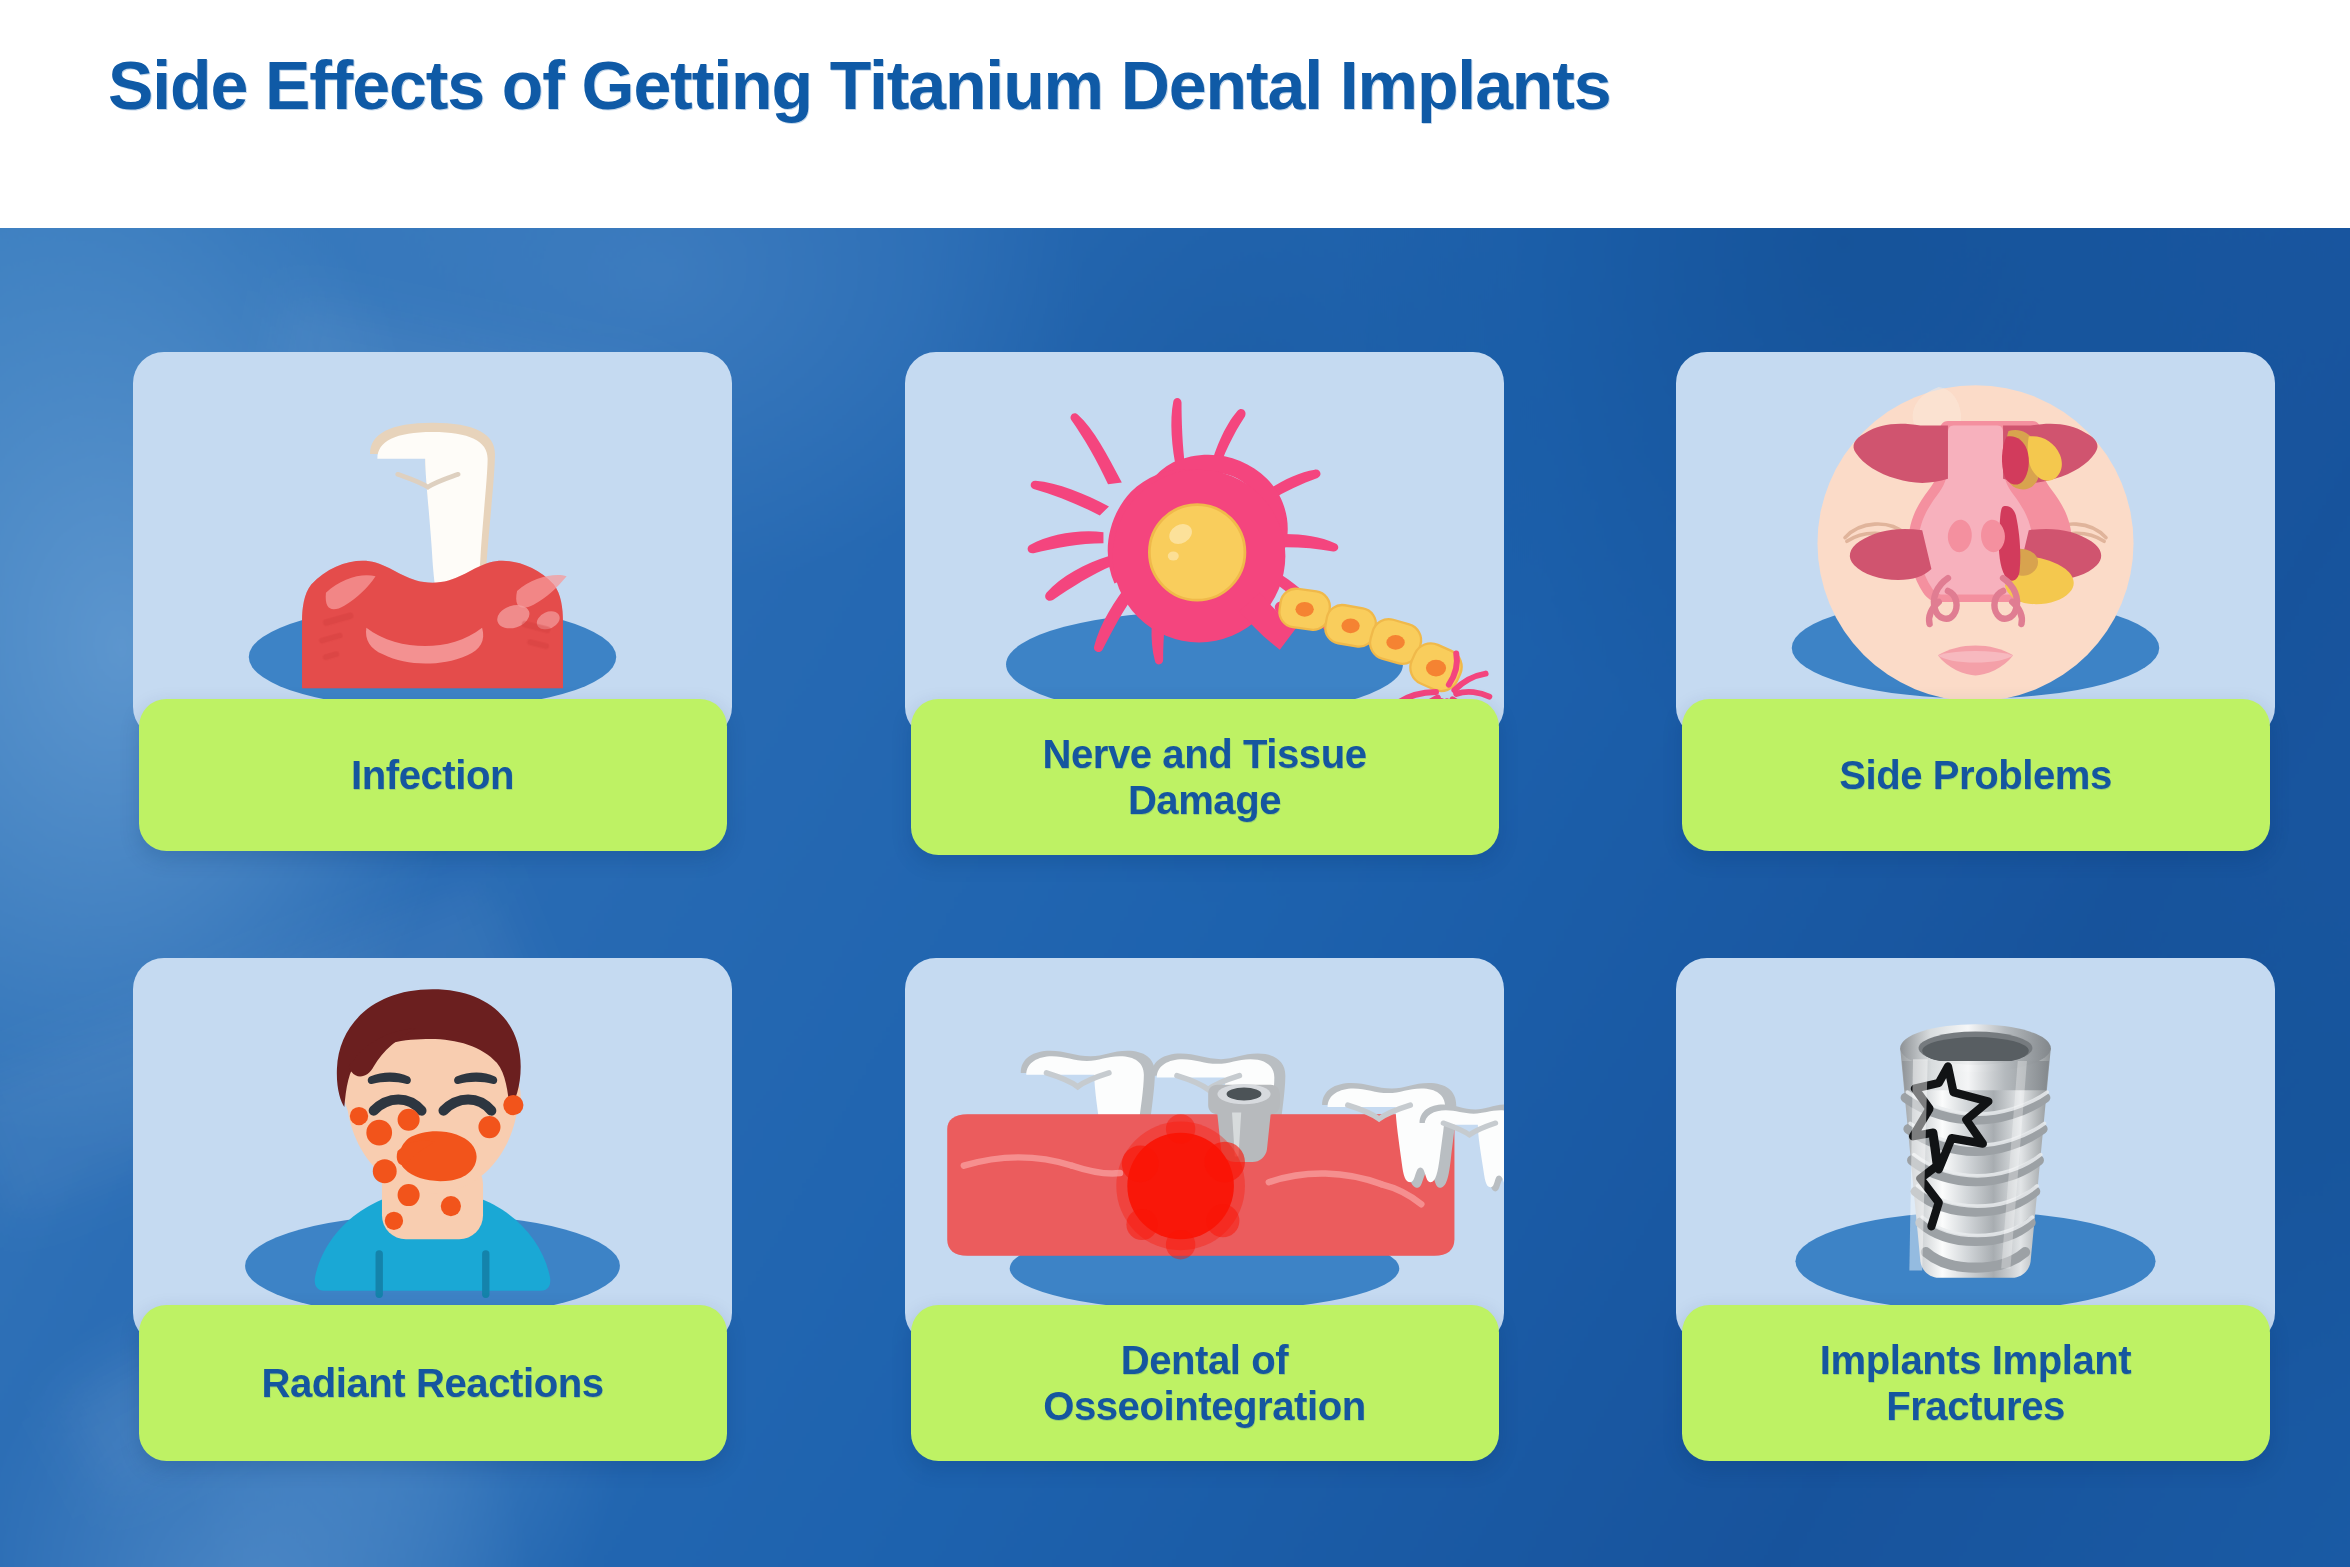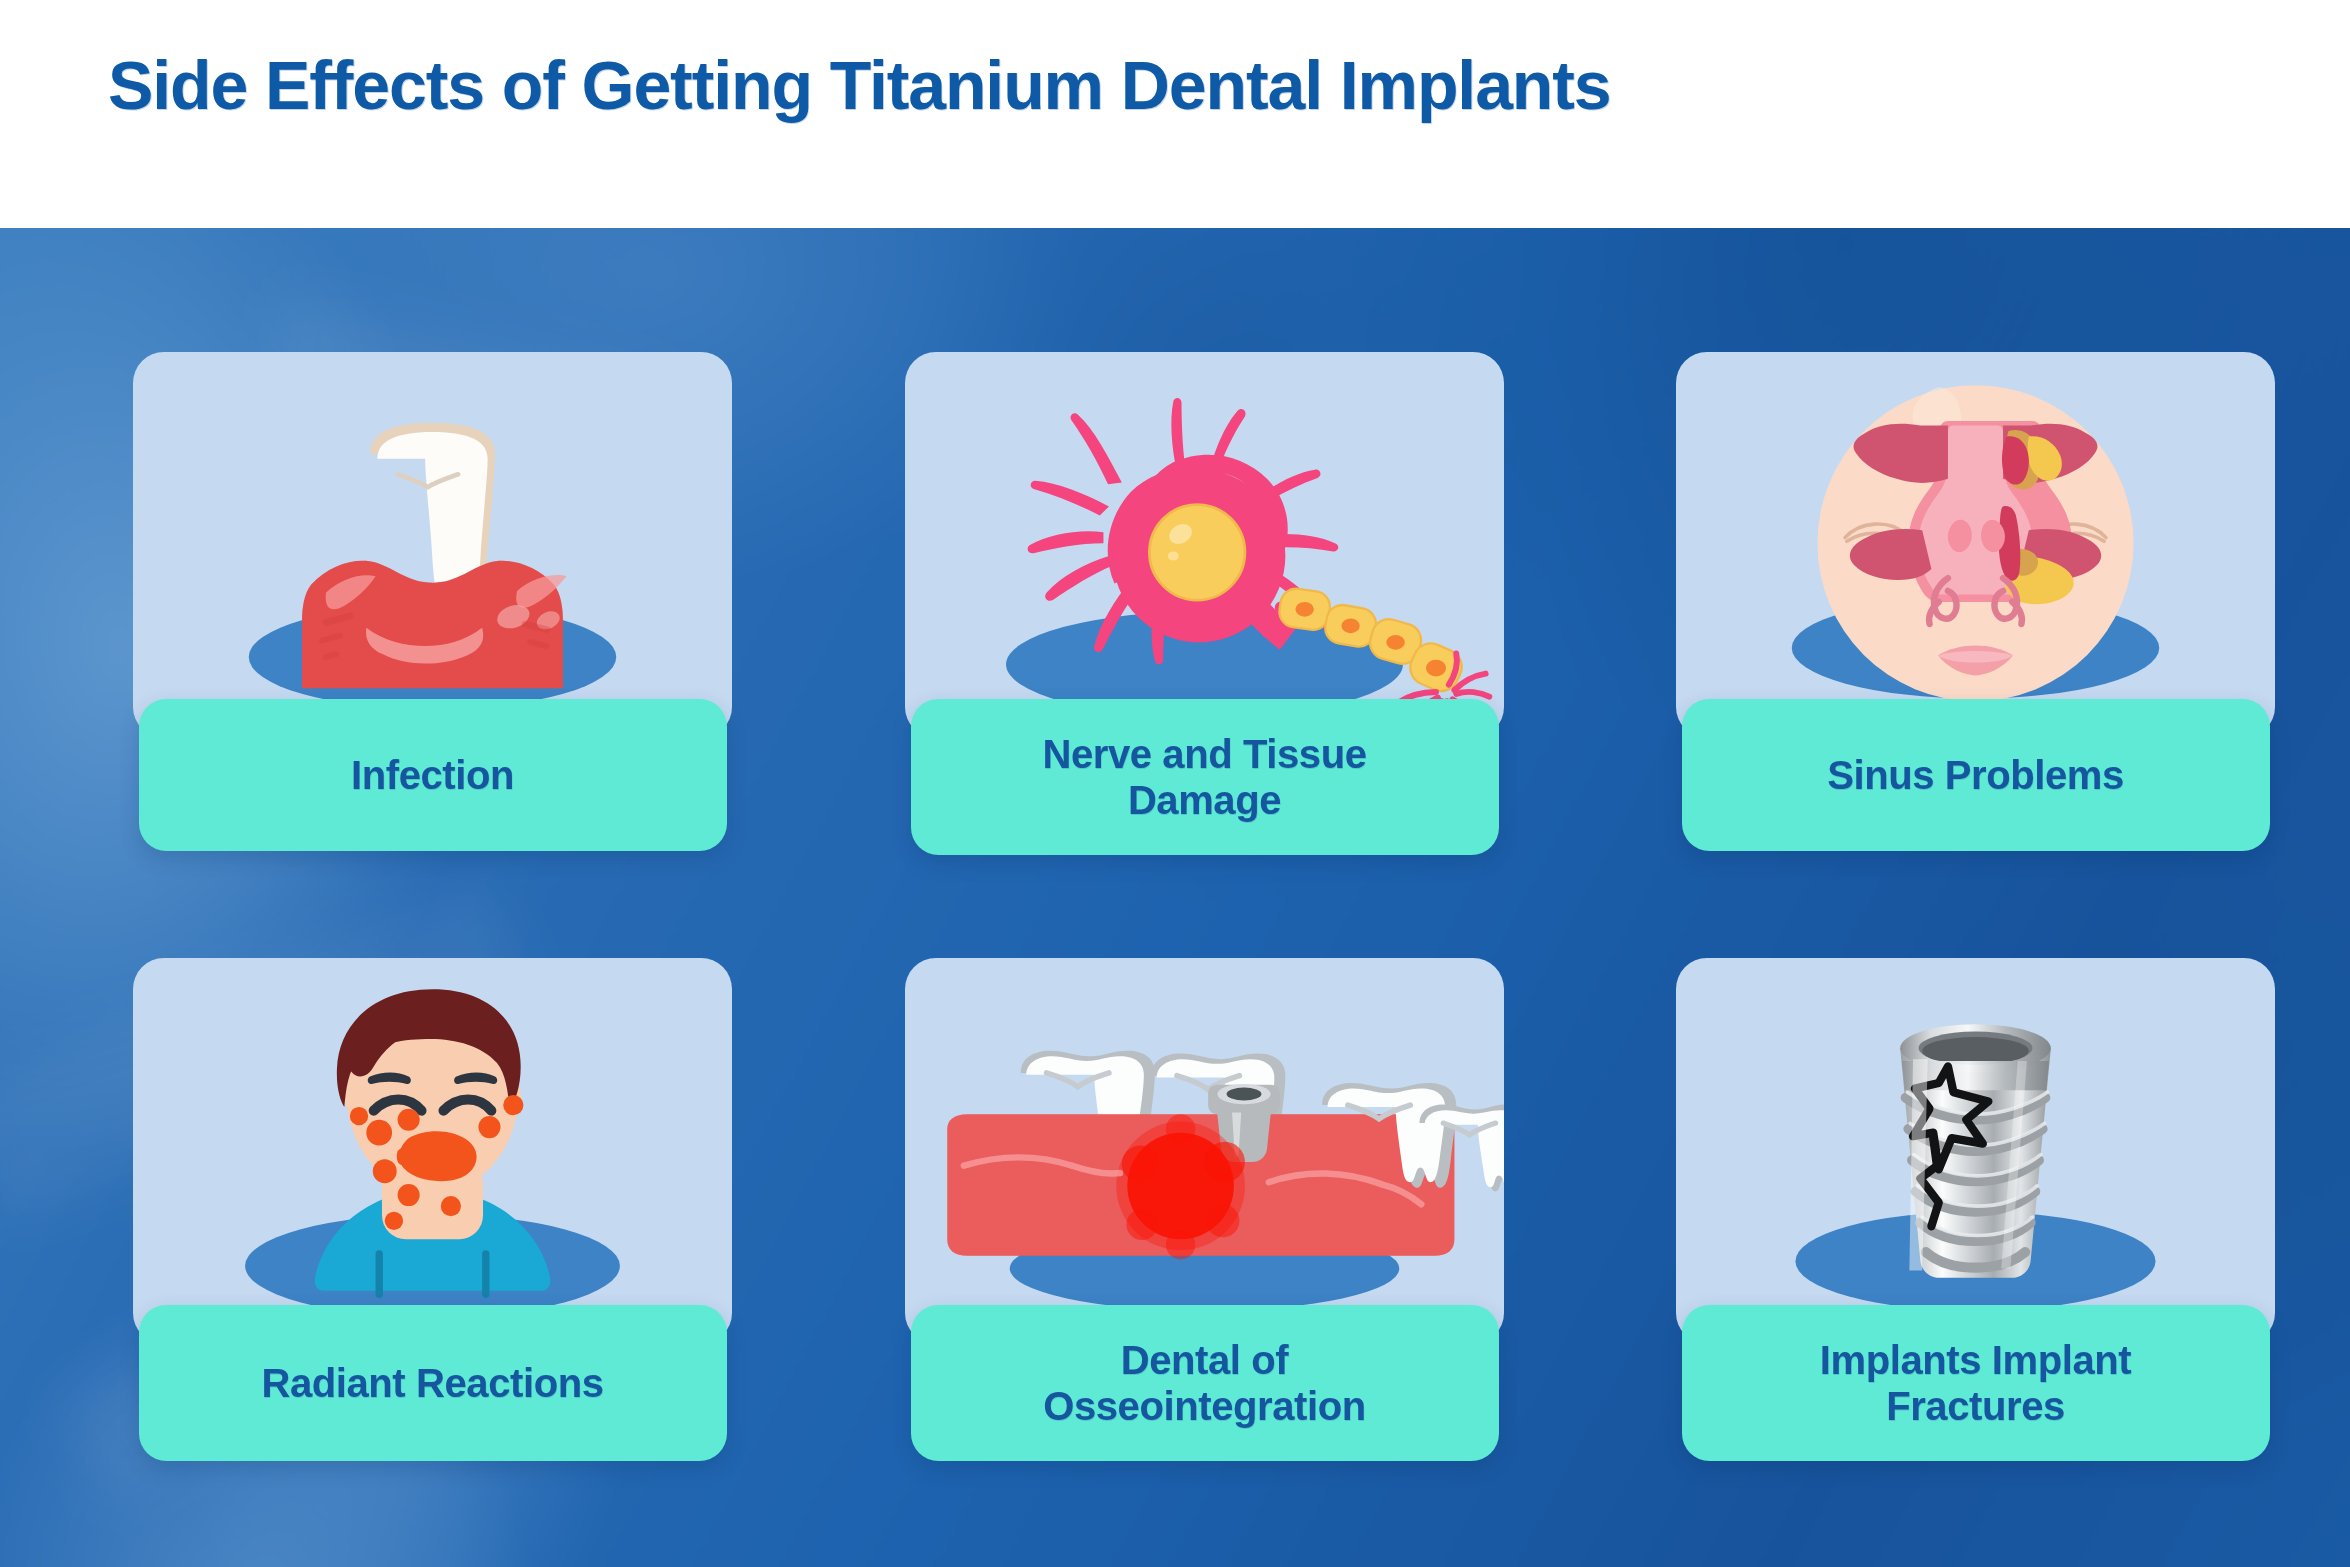--- a/index.html
+++ b/index.html
@@ -99,21 +99,21 @@
     left: 0; top: 0;
     width: 599px; height: 386px;
     background: #c5daf1;
     border-radius: 31px;
     overflow: hidden;
   }
   .card .label-panel {
     position: absolute;
     left: 5.5px;
     width: 588px;
-    background: #5eead4;
+    background: #bef264;
     border-radius: 27.5px;
     box-shadow: 0 7.3px 20px rgba(8,45,92,.18);
     display: flex;
     align-items: center;
     justify-content: center;
     text-align: center;
   }
   .card .label-panel span {
     font-size: 40px;
     font-weight: 700;
@@ -273,21 +273,21 @@
           <path d="M352 186c6 6 8 16 4 24-3 7-10 10-16 6-8-5-10-18-6-26 4-8 12-10 18-4z" fill="#f4909f"></path>
           <g fill="none" stroke="#e07d92" stroke-width="7" stroke-linecap="round">
             <path d="M296 246c-12 8-18 22-14 34 3 10 14 14 20 6 6-8 4-22-6-26"></path>
             <path d="M356 246c12 8 18 22 14 34-3 10-14 14-20 6-6-8-4-22 6-26"></path>
             <path d="M286 272c-8 6-12 16-10 24"></path>
             <path d="M366 272c8 6 12 16 10 24"></path>
           </g>
         </svg>
       </div>
       <div class="label-panel">
-        <span>Sinus Problems</span>
+        <span>Side Problems</span>
       </div>
     </div>
 
     <div class="card row2 c1">
       <div class="img-panel">
         <svg class="ill" viewBox="0 0 652 420">
           <ellipse cx="326" cy="335" rx="204" ry="56" fill="#3d83c6"></ellipse>
           <path d="M326 252c-66 0-118 44-128 96-1 8 2 14 10 14h236c8 0 11-6 10-14-10-52-62-96-128-96z" fill="#1aa8d5"></path>
           <rect x="271" y="220" width="110" height="86" rx="26" fill="#f8cdb0"></rect>
           <ellipse cx="252" cy="150" rx="22" ry="28" fill="#f8cdb0"></ellipse>

